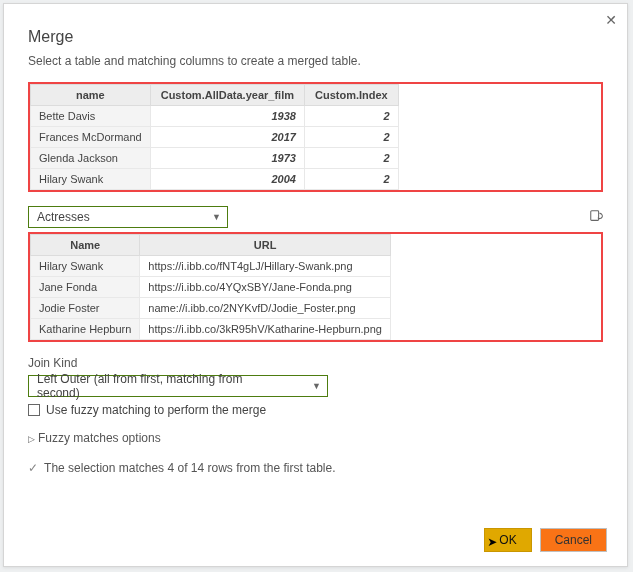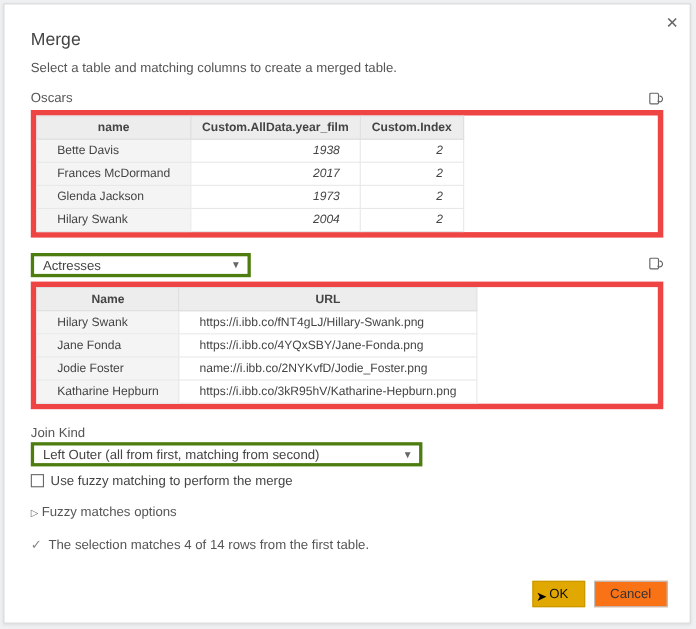--- a/index.html
+++ b/index.html
@@ -50,69 +50,70 @@
   .row-with-icon {
     display: flex;
     align-items: center;
     justify-content: space-between;
   }
   .refresh-icon {
     color: #666;
     cursor: pointer;
   }
   .preview-wrap {
-    border: 5px solid #ef4444;
+    border: 2px solid #ef4444;
     margin-bottom: 14px;
   }
   table.preview {
     border-collapse: collapse;
     font-size: 11px;
     width: auto;
   }
   table.preview th {
     background: #ededed;
     font-weight: 600;
     color: #444;
     text-align: center;
     padding: 4px 10px;
     border: 1px solid #dcdcdc;
   }
   table.preview td {
-    padding: 4px 18px;
+    padding: 4px 8px;
     border: 1px solid #e8e8e8;
     color: #444;
     white-space: nowrap;
   }
   table.preview td.rownm {
     background: #f4f4f4;
   }
   table.preview td.num {
     text-align: right;
     font-style: italic;
+    font-weight: bold;
   }
   .select {
     display: inline-flex;
     align-items: center;
     justify-content: space-between;
-    border: 3px solid #4d7c0f;
+    border: 1px solid #4d7c0f;
     height: 22px;
     padding: 0 6px 0 8px;
     background: #fff;
     color: #444;
     cursor: pointer;
     font-size: 12px;
     gap: 21px;
   }
   .select .caret {
     font-size: 9px;
     color: #666;
     margin-left: 8px;
   }
   .select.wide1 { width: 200px; }
-  .select.wide2 { width: 356px; }
+  .select.wide2 { width: 300px; }
   .join-label {
     color: #555;
     margin-top: 8px;
     margin-bottom: 2px;
   }
   .checkbox-row {
     display: flex;
     align-items: center;
     gap: 6px;
     margin-top: 6px;
@@ -181,29 +182,20 @@
 </head>
 <body>
 
 <div class="dialog">
   <div class="close-x">✕</div>
 
   <h1 class="title">Merge</h1>
   <div class="subtitle">Select a table and matching columns to create a merged table.</div>
 
   
-  <div class="row-with-icon">
-    <div class="table-label">Oscars</div>
-    <span class="refresh-icon">
-      <svg class="refresh" viewBox="0 0 16 16" fill="none" stroke="#666" stroke-width="1.2">
-        <rect x="2" y="2" width="9" height="11" rx="1"></rect>
-        <path d="M12 5 a3 3 0 1 1 -2 5"></path>
-      </svg>
-    </span>
-  </div>
   <div class="preview-wrap">
     <table class="preview">
       <thead>
         <tr>
           <th>name</th>
           <th>Custom.AllData.year_film</th>
           <th>Custom.Index</th>
         </tr>
       </thead>
       <tbody>

